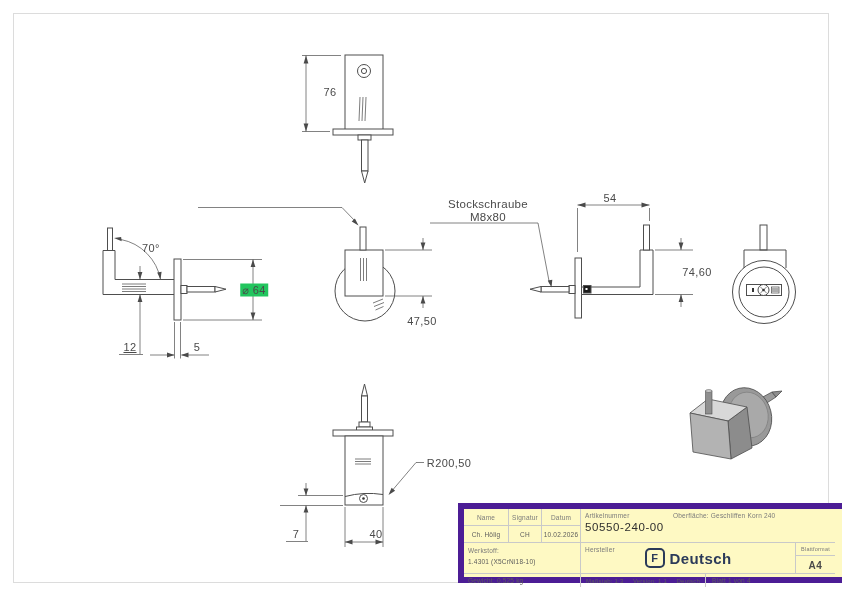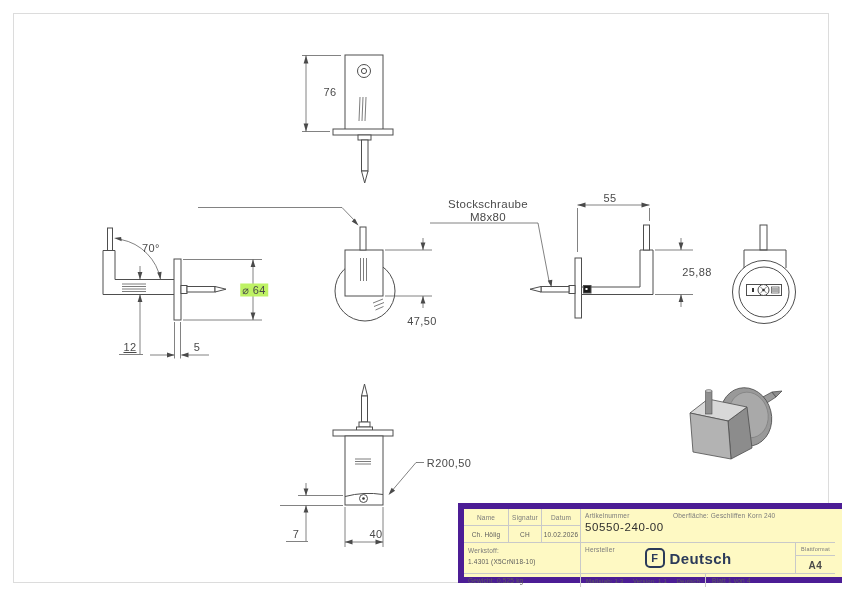--- a/index.html
+++ b/index.html
@@ -6,21 +6,21 @@
   #page{position:relative;width:842px;height:596px;background:#fff;overflow:hidden;
         font-family:"Liberation Sans",sans-serif;}
   #frame{position:absolute;left:13px;top:13px;width:816px;height:570px;
          border:1px solid #dcdcdc;box-sizing:border-box;}
   svg .part{fill:#ffffff;stroke:#4e4e4e;stroke-width:1;stroke-linejoin:miter;}
   svg .thin{fill:none;stroke:#5a5a5a;stroke-width:0.8;}
   svg .dimln{fill:none;stroke:#585858;stroke-width:0.75;}
   svg .arr{fill:#4a4a4a;stroke:none;}
   .dim{position:absolute;font-size:11px;color:#4a4a4a;letter-spacing:0.4px;
        transform:translate(-50%,-50%);white-space:nowrap;}
-  .dim.bg{background:#bef264;padding:0 2px;}
+  .dim.bg{background:#22c55e;padding:0 2px;}
   .note{position:absolute;font-size:11.5px;color:#4a4a4a;letter-spacing:0.3px;
         text-align:center;transform:translateX(-50%);line-height:12.5px;white-space:nowrap;}
   
   #tblock{position:absolute;left:458px;top:503px;width:424px;height:80px;
           border:6px solid #4c1d95;box-sizing:border-box;background:#fef9c3;}
   #tblock .cell{position:absolute;box-sizing:border-box;}
   #tblock .br{border-right:1px solid #c9c9c9;}
   #tblock .bb{border-bottom:1px solid #c9c9c9;}
   .tb-label{font-size:6.5px;color:#7a7a7a;letter-spacing:0.2px;}
   .tb-value{font-size:6.5px;color:#5c5c5c;letter-spacing:0.2px;}
@@ -192,22 +192,22 @@
       <ellipse cx="708.7" cy="391" rx="3.3" ry="1.5" fill="#c8c8c8" stroke-width="0.5"></ellipse>
     </g>
   </svg>
 
   <span class="dim" style="left:292px;top:92px;margin-left:38px;">76</span>
   <span class="dim" style="left:151px;top:248px;">70°</span>
   <span class="dim bg" style="left:254px;top:290px;">⌀ 64</span>
   <span class="dim" style="left:130px;top:347px;text-decoration:underline;">12</span>
   <span class="dim" style="left:197px;top:347px;">5</span>
   <span class="dim" style="left:422px;top:273px;margin-top:48px;">47,50</span>
-  <span class="dim" style="left:610px;top:198px;">55</span>
-  <span class="dim" style="left:697px;top:272px;">25,88</span>
+  <span class="dim" style="left:610px;top:198px;">54</span>
+  <span class="dim" style="left:697px;top:272px;">74,60</span>
   <span class="dim" style="left:449px;top:463px;">R200,50</span>
   <span class="dim" style="left:296px;top:534px;">7</span>
   <span class="dim" style="left:376px;top:534px;">40</span>
 
   <div class="note" style="left:488px;top:198px;">
     <div>Stockschraube</div>
     <div>M8x80</div>
   </div>
 
   <div id="tblock">

